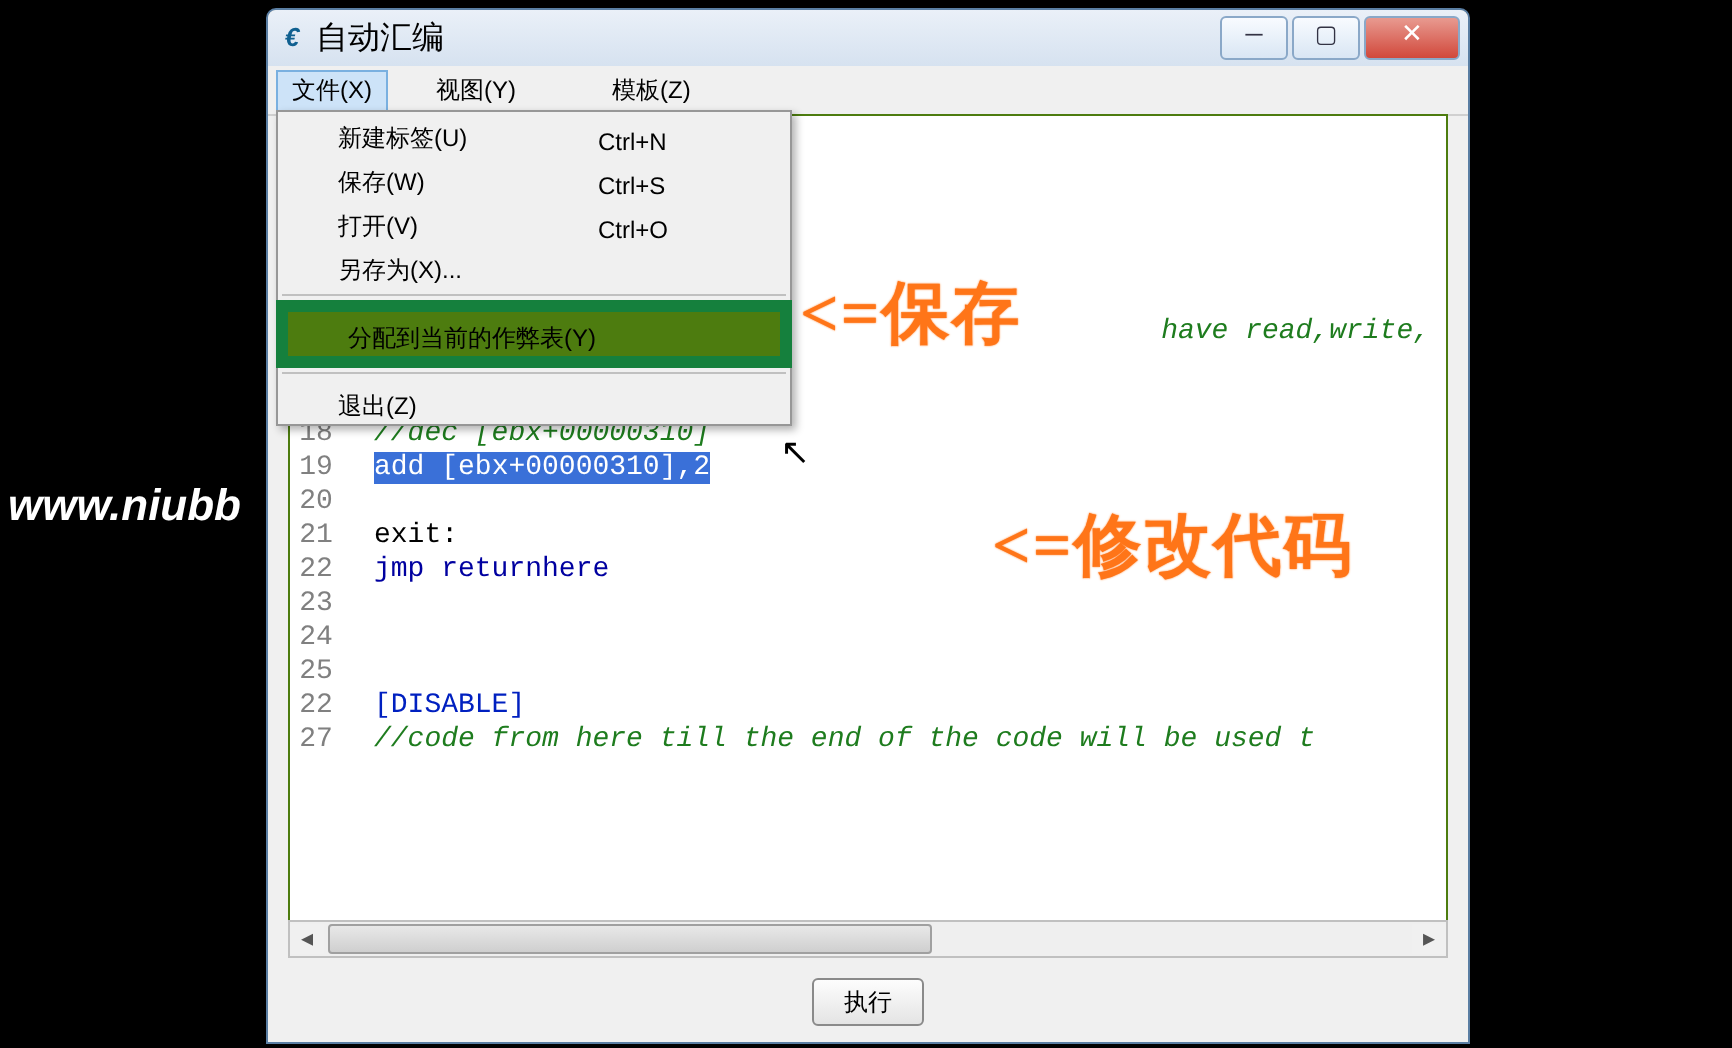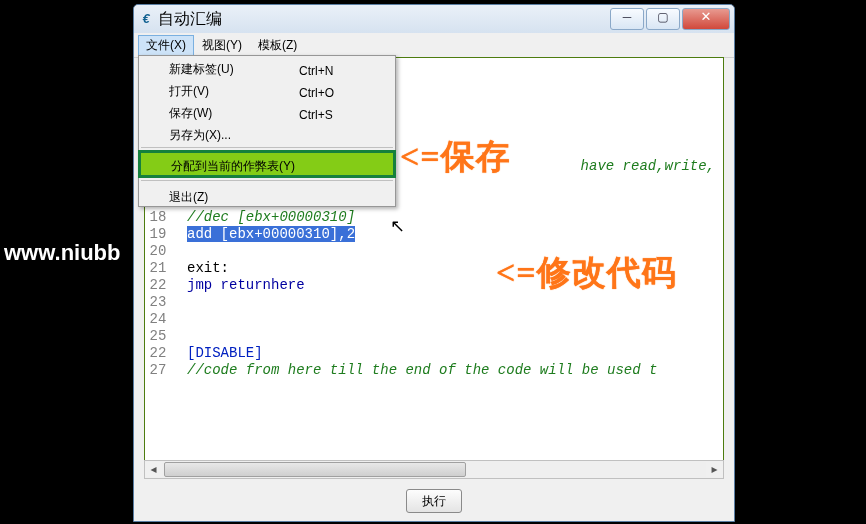--- a/index.html
+++ b/index.html
@@ -3,41 +3,41 @@
 <meta charset="utf-8">
 <style>
 body{margin:0;background:#000;font-family:"Microsoft YaHei",Arial,sans-serif;font-size:12px;width:866px;height:524px;overflow:hidden;position:relative}
 .window{position:absolute;left:133px;top:4px;width:600px;height:516px;background:#f0f0f0;border:1px solid #5a7ea3;border-radius:5px 5px 0 0;box-shadow:0 0 8px rgba(0,0,0,.5)}
 .titlebar{height:28px;background:linear-gradient(#eaf0f8,#d6e2f0);display:flex;align-items:center;padding:0 4px;border-radius:5px 5px 0 0}
 .icon-ce{width:16px;height:16px;margin-right:4px;font-size:13px;font-weight:bold;color:#106090;text-align:center;line-height:16px;font-style:italic}
 .title{flex:1;font-size:16px;color:#000}
 .winbtn{width:32px;height:20px;margin-left:2px;border:1px solid #8aa8c8;border-radius:3px;background:linear-gradient(#f8fbff,#d9e6f4);text-align:center;line-height:16px;font-family:Arial;color:#334}
 .winbtn.close{width:46px;background:linear-gradient(#e89a90,#d1483b);color:#fff;font-size:13px}
 .menubar{height:20px;background:#f0f0f0;display:flex;align-items:center;padding:2px 4px;border-bottom:1px solid #d0d0d0}
-.menuitem{padding:2px 8px;font-size:12px}
+.menuitem{padding:2px 24px;font-size:12px}
 .menuitem.open{background:#cde3f8;border:1px solid #7ab0e0;padding:1px 7px}
 .dropdown{position:absolute;left:4px;top:50px;width:256px;background:#f0f0f0;border:1px solid #979797;box-shadow:2px 2px 4px rgba(0,0,0,.3);z-index:10}
 .dd-item{display:flex;align-items:flex-end;height:22px;padding:0 24px 0 30px;font-size:12px}
-.dd-item.hl{background:#84cc16;border:3px solid #15803d;margin:-1px}
+.dd-item.hl{background:#4d7c0f;border:6px solid #15803d;margin:-1px}
 .dd-short{width:130px}
 .dd-sep{height:1px;background:#c0c0c0;margin:3px 2px}
 .editor{position:absolute;left:10px;top:52px;right:10px;bottom:60px;background:#fff;border:1px solid #4d7c0f;overflow:hidden;font-family:"Courier New",monospace;font-size:14px}
 .line{height:17px;white-space:pre}
 .ln{display:inline-block;width:26px;text-align:center;color:#808080;margin-right:16px}
 .comment{color:#1e7c1e;font-style:italic}
 .blue{color:#0020c0}
 .nav{color:#0000a0}
 .sel{background:#3a70d8;color:#fff}
 .selw{background:#3a70d8;color:#fff}
 .scrollbar{position:absolute;left:10px;right:10px;bottom:42px;height:17px;background:#efefef;border:1px solid #c0c0c0;display:flex;align-items:center}
 .sb-btn{width:17px;height:15px;background:#f0f0f0;text-align:center;color:#555}
 .sb-thumb{height:13px;width:300px;margin-left:2px;background:linear-gradient(#e8e8e8,#cfcfcf);border:1px solid #a0a0a0;border-radius:2px}
 .execute{position:absolute;bottom:8px;left:50%;transform:translateX(-50%);width:56px;height:24px;background:linear-gradient(#fdfdfd,#e4e4e4);border:1px solid #8a8a8a;border-radius:3px;font-size:12px}
 .anno{position:absolute;font-family:"KaiTi","STKaiti",serif;font-weight:bold;color:#ff7518;font-size:34px;letter-spacing:1px;z-index:20;text-shadow:0 0 1px #ff7518}
-.watermark{position:absolute;left:4px;top:240px;color:#fff;font-size:22px;font-weight:bold;font-family:Arial;text-shadow:1px 1px 2px #000;z-index:30}
+.watermark{position:absolute;left:4px;top:240px;color:#fff;font-size:22px;font-style:italic;font-weight:bold;font-family:Arial;text-shadow:1px 1px 2px #000;z-index:30}
 .cursor{position:absolute;z-index:30;font-size:18px;color:#000}
 </style>
 </head>
 <body>
 
 <div class="watermark">www.niubb</div>
 
 <div class="window">
   <div class="titlebar">
     <span class="icon-ce">€</span>
@@ -78,26 +78,26 @@
   </div>
 
   <button class="execute">执行</button>
 
   <div class="dropdown">
     <div class="dd-item">
         <span class="dd-short">新建标签(U)</span>
         <span>Ctrl+N</span>
       </div>
     <div class="dd-item">
+        <span class="dd-short">保存(W)</span>
+        <span>Ctrl+S</span>
+      </div>
+    <div class="dd-item">
         <span class="dd-short">打开(V)</span>
         <span>Ctrl+O</span>
-      </div>
-    <div class="dd-item">
-        <span class="dd-short">保存(W)</span>
-        <span>Ctrl+S</span>
       </div>
     <div class="dd-item">
         <span>另存为(X)...</span>
       </div>
     <div class="dd-sep"></div>
     <div class="dd-item hl">
         <span>分配到当前的作弊表(Y)</span>
       </div>
     <div class="dd-sep"></div>
     <div class="dd-item">

